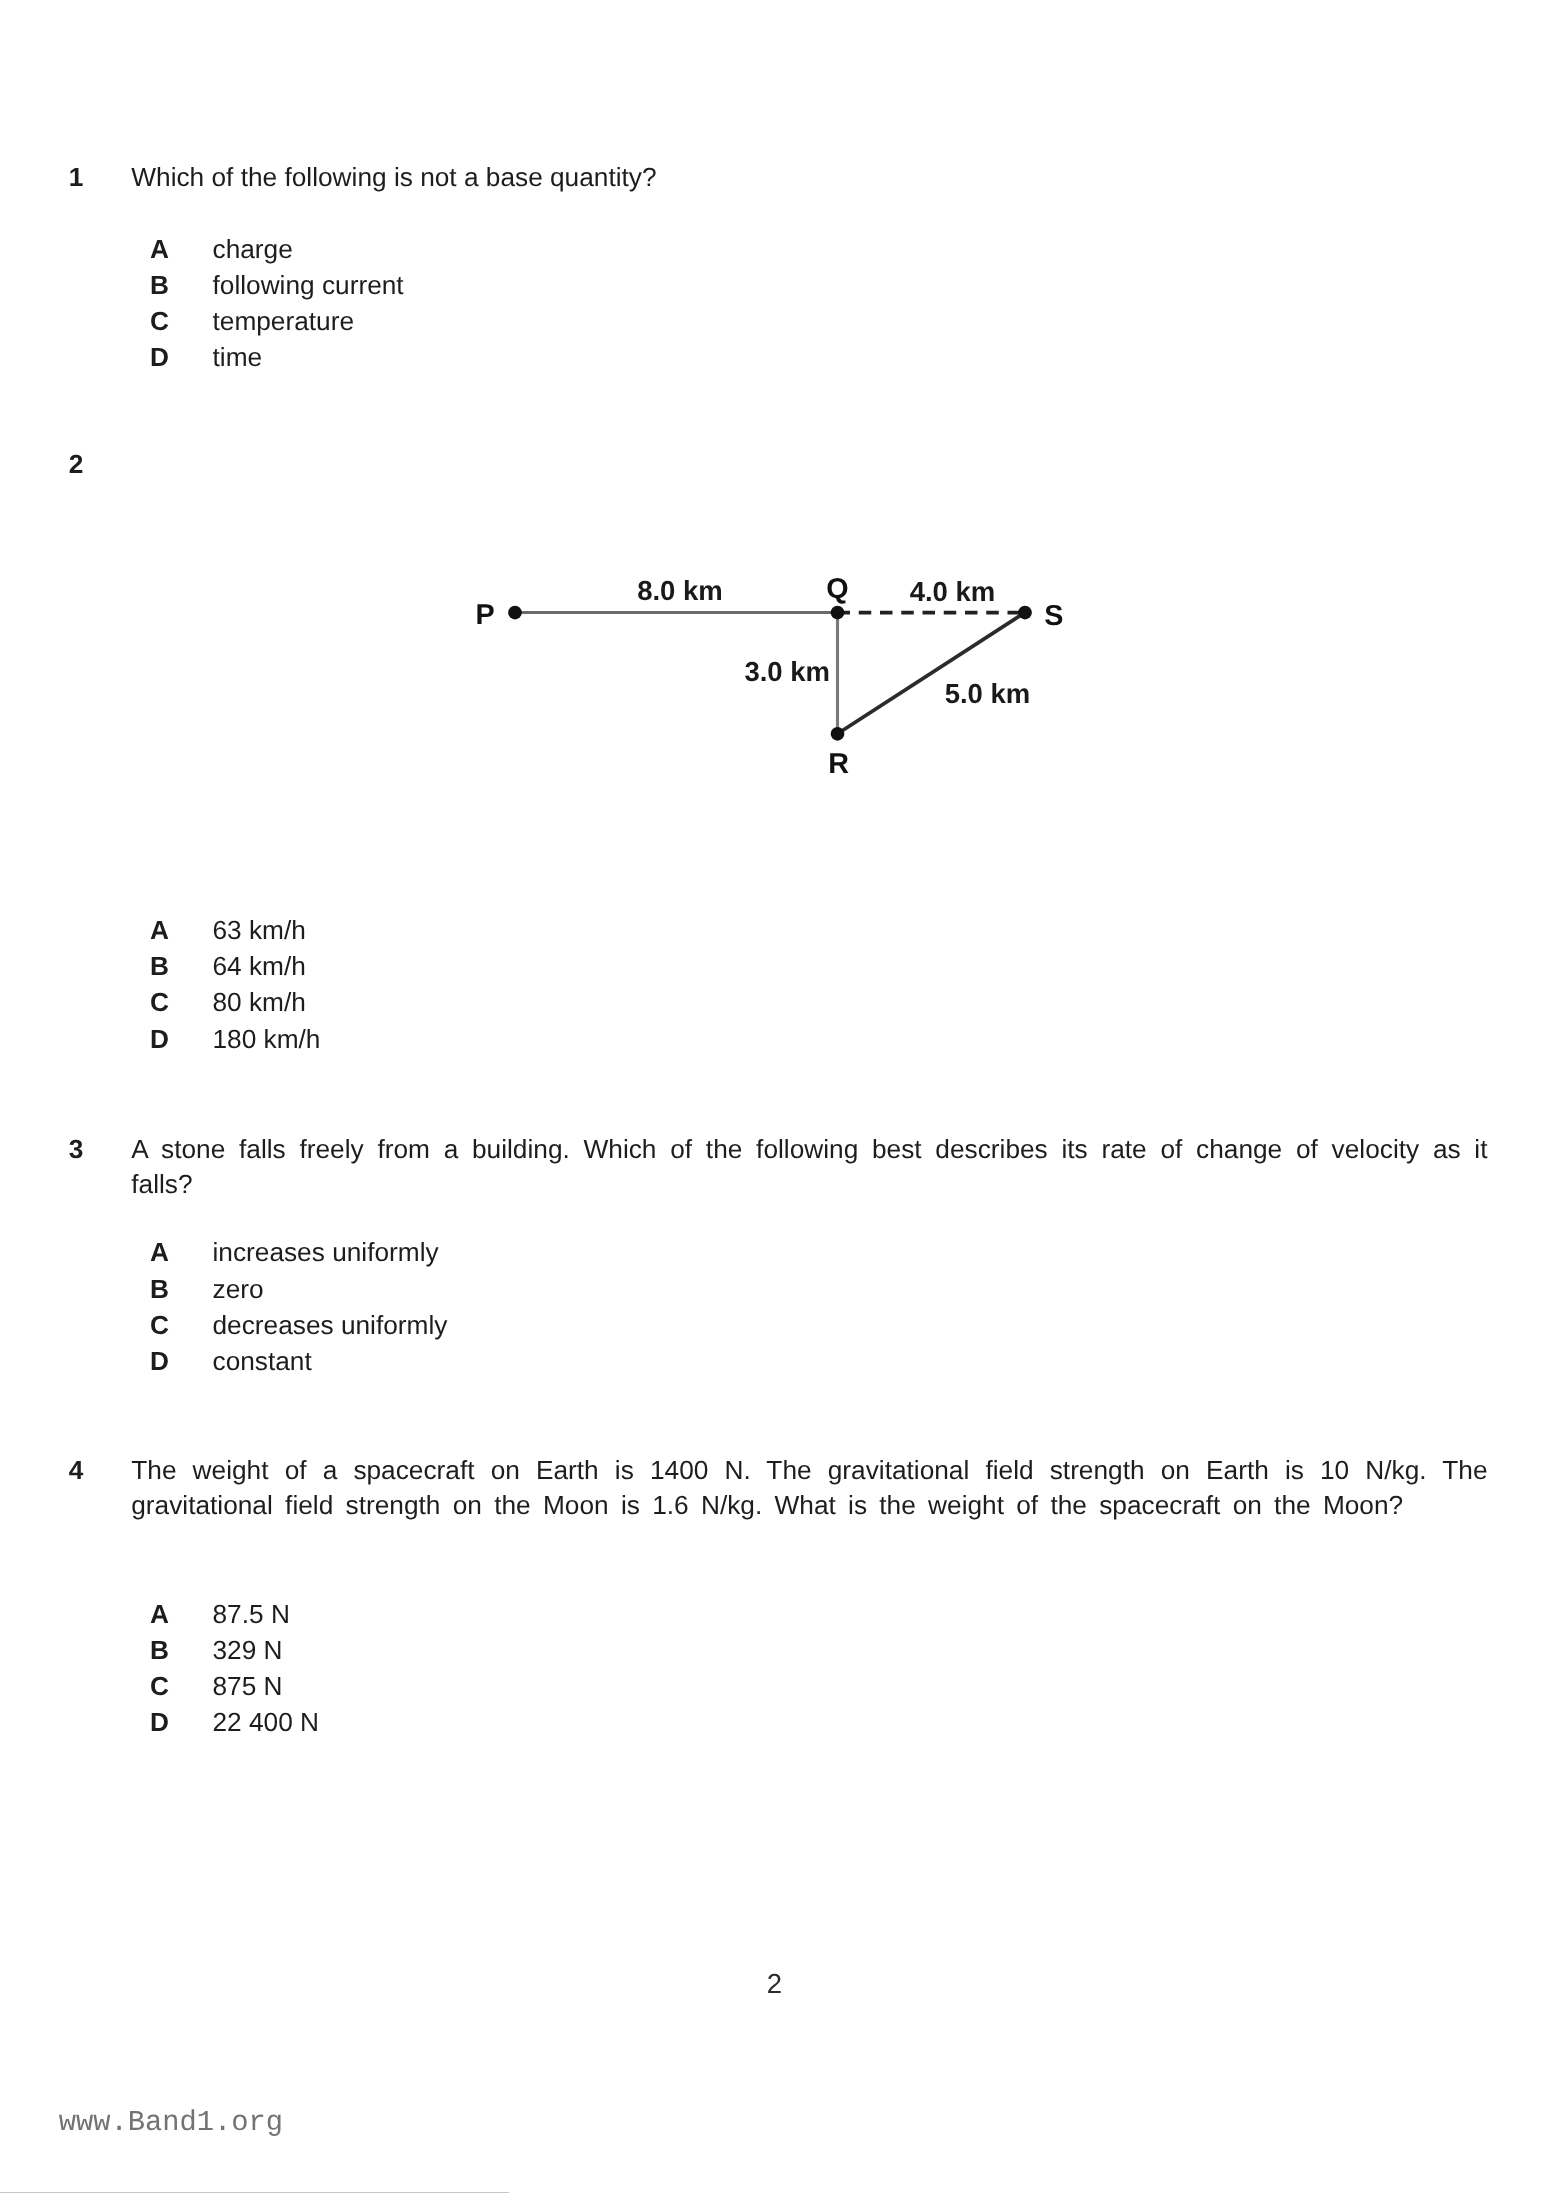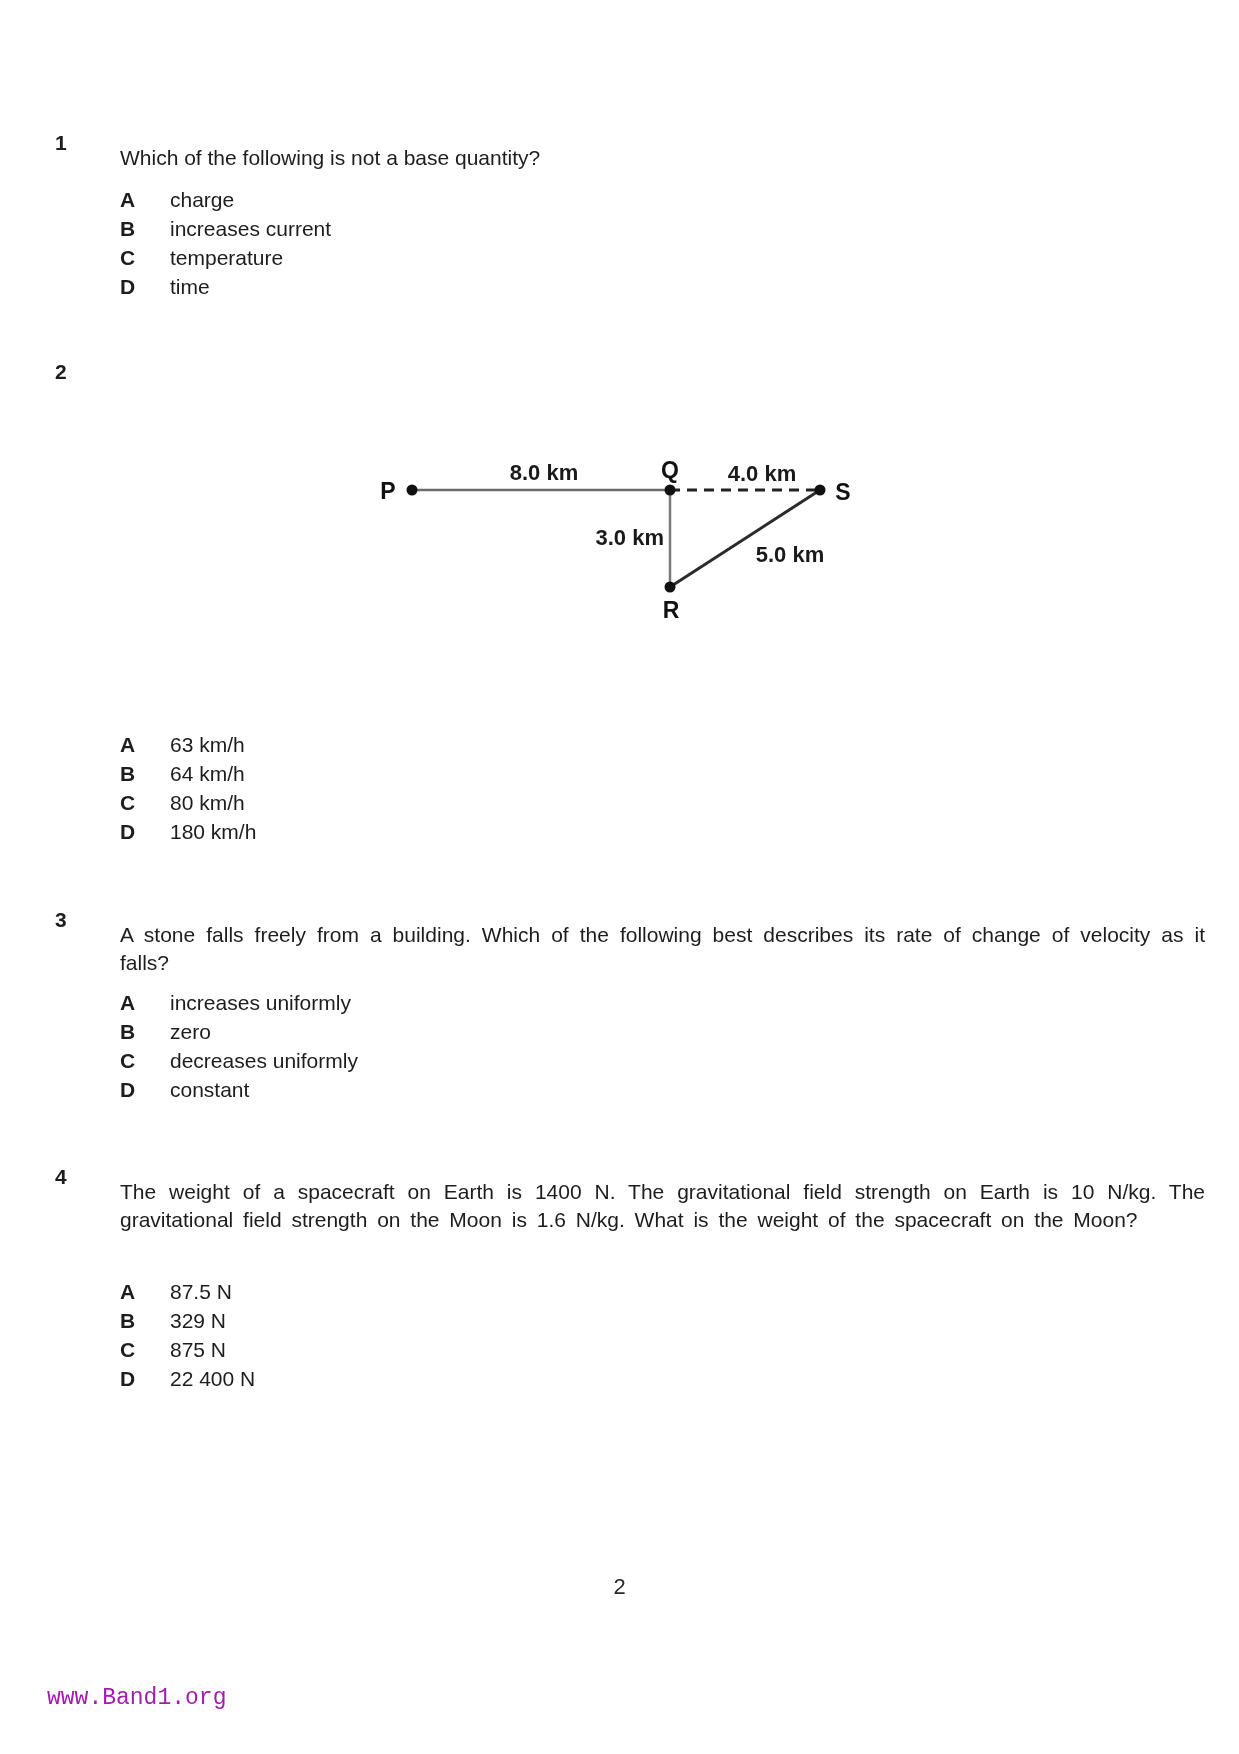--- a/index.html
+++ b/index.html
@@ -10,21 +10,21 @@
     font-family:"Liberation Sans",sans-serif;
     color:#1d1d1d;
     overflow:hidden;
   }
   .qnum{
     position:absolute;left:55px;
     font-size:21px;font-weight:700;line-height:27px;
   }
   .qstem{
     position:absolute;left:105px;width:1085px;
-    font-size:21px;line-height:27px;margin:15px;
+    font-size:21px;line-height:27px;margin:0;
   }
   .qstem.justify{
     text-align:justify;line-height:28px;word-spacing:4px;
   }
   .options{
     position:absolute;left:120px;
     list-style:none;margin:0;padding:0;
     font-size:21px;line-height:29px;
   }
   .option{display:flex;}
@@ -41,21 +41,21 @@
   #q3-opts{top:988px;}
   #q4-num,#q4-stem{top:1163px;}
   #q4-opts{top:1277px;}
   .pagenum{
     position:absolute;top:1573px;left:0;width:100%;
     text-align:center;font-size:22px;line-height:27px;color:#2a2a2a;
   }
   .footer{
     position:absolute;top:1683px;left:47px;
     font-family:"Liberation Mono","DejaVu Sans Mono",monospace;
-    font-size:23px;line-height:30px;color:#a21caf;
+    font-size:23px;line-height:30px;color:#737373;
   }
   
   .dlabel{
     font-family:"Liberation Sans",sans-serif;
     font-size:22px;font-weight:600;fill:#1a1a1a;
   }
   .dpoint{
     font-family:"Liberation Sans",sans-serif;
     font-size:23px;font-weight:700;fill:#111;
   }
@@ -67,21 +67,21 @@
 
   <span class="qnum" id="q1-num">1</span>
   <p class="qstem" id="q1-stem">Which of the following is not a base quantity?</p>
   <ul class="options" id="q1-opts">
     <li class="option">
       <span class="letter">A</span>
       <span class="otext">charge</span>
     </li>
     <li class="option">
       <span class="letter">B</span>
-      <span class="otext">increases current</span>
+      <span class="otext">following current</span>
     </li>
     <li class="option">
       <span class="letter">C</span>
       <span class="otext">temperature</span>
     </li>
     <li class="option">
       <span class="letter">D</span>
       <span class="otext">time</span>
     </li>
   </ul>

